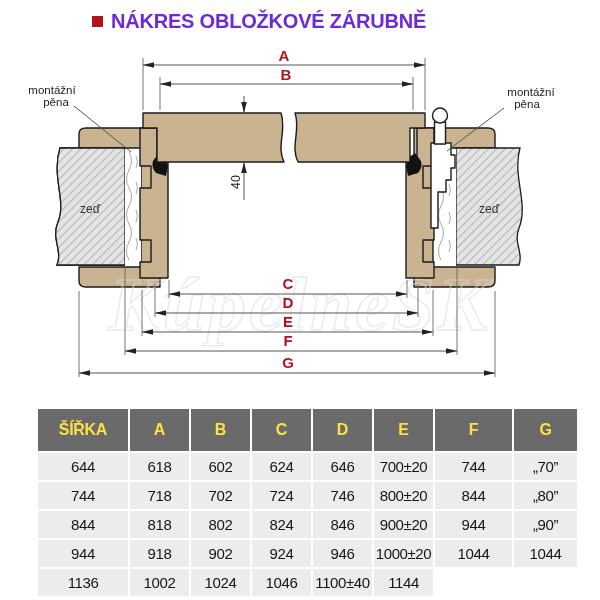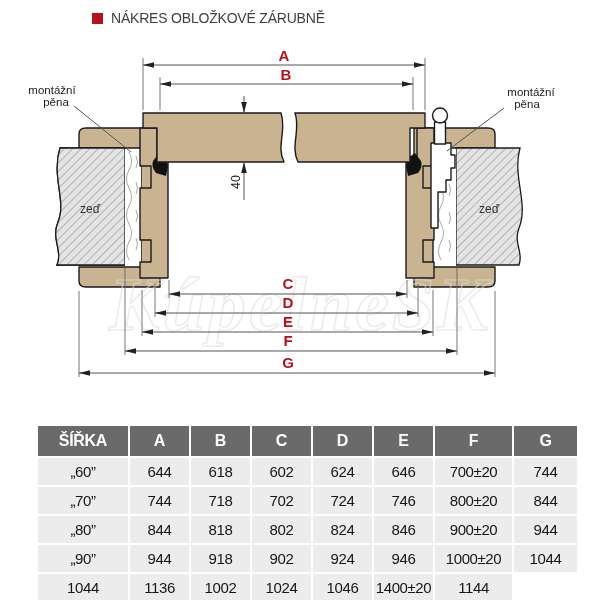--- a/index.html
+++ b/index.html
@@ -1,21 +1,21 @@
 <!DOCTYPE html>
 <html style="--wood: #c9b391; --red: #b5121f; --seal: #121212; --hdrbg: #6a6a6a; --rowbg: #ececec;"><head>
 <meta charset="utf-8">
 <style>
   html,body{margin:0;padding:0;background:#fff;}
   .stage{position:relative;width:600px;height:600px;background:#fff;overflow:hidden;
          font-family:"Liberation Sans",sans-serif;}
   
   .titlebar{position:absolute;left:92px;top:10px;display:flex;align-items:center;gap:8px;}
   .bullet{width:11px;height:11px;background:var(--red,#b5121f);}
-  .titletext{font-size:14px;font-weight:normal;color:#404040;letter-spacing:-0.2px;}
+  .titletext{font-size:20px;font-weight:bold;color:#6d28d9;letter-spacing:-0.2px;}
   
   svg{position:absolute;left:0;top:0;}
   .wood{fill:var(--wood,#c9b391);stroke:#1b1b1b;stroke-width:1.4;stroke-linejoin:round;}
   .wallshape{fill:#e4e4e4;stroke:#1b1b1b;stroke-width:1.3;}
   .foam{fill:#ffffff;stroke:none;}
   .squig{fill:none;stroke:#a9a9a9;stroke-width:1;}
   .whitepart{fill:#ffffff;stroke:#1b1b1b;stroke-width:1.4;stroke-linejoin:round;}
   .seal{fill:var(--seal,#121212);stroke:none;}
   .dim{stroke:#555;stroke-width:1;fill:none;}
   .ext{stroke:#666;stroke-width:0.9;fill:none;}
@@ -24,22 +24,22 @@
             fill:var(--red,#b5121f);text-anchor:middle;}
   .smalllabel{font-family:"Liberation Sans",sans-serif;font-size:11.5px;fill:#222;text-anchor:middle;}
   .walltext{font-family:"Liberation Sans",sans-serif;font-size:12px;fill:#333;text-anchor:middle;}
   .thick40{font-family:"Liberation Sans",sans-serif;font-size:12.5px;fill:#222;text-anchor:middle;}
   .wm{font-family:"Liberation Serif",serif;font-style:italic;font-weight:bold;font-size:76px;
       fill:none;stroke:#dcdcdc;stroke-width:1.6;letter-spacing:3px;text-anchor:middle;opacity:.55;}
   
   .tbl{position:absolute;left:38px;top:409px;display:grid;
        grid-template-columns:90px 59px 59px 59px 59px 59px 77px 63px;
        column-gap:2px;row-gap:2px;}
-  .th{background:var(--hdrbg,#6a6a6a);color:#ffffff;font-weight:bold;font-size:16px;
-      height:30px;display:flex;align-items:center;justify-content:center;letter-spacing:-0.3px;margin-top:17px;}
+  .th{background:var(--hdrbg,#6a6a6a);color:#fde047;font-weight:bold;font-size:16px;
+      height:42px;display:flex;align-items:center;justify-content:center;letter-spacing:-0.3px;}
   .td{background:var(--rowbg,#ececec);color:#161616;font-size:15px;height:27px;
       display:flex;align-items:center;justify-content:center;letter-spacing:-0.4px;}
 </style>
 </head>
 <body>
 
 <div class="stage">
 
   <div class="titlebar">
     <div class="bullet"></div>
@@ -144,21 +144,20 @@
   <div class="tbl">
     <div class="th">ŠÍŘKA</div>
     <div class="th">A</div>
     <div class="th">B</div>
     <div class="th">C</div>
     <div class="th">D</div>
     <div class="th">E</div>
     <div class="th">F</div>
     <div class="th">G</div>
 
-    <div class="td">„60”</div>
     <div class="td">644</div>
     <div class="td">618</div>
     <div class="td">602</div>
     <div class="td">624</div>
     <div class="td">646</div>
     <div class="td">700±20</div>
     <div class="td">744</div>
 
     <div class="td">„70”</div>
     <div class="td">744</div>
@@ -185,17 +184,17 @@
     <div class="td">924</div>
     <div class="td">946</div>
     <div class="td">1000±20</div>
     <div class="td">1044</div>
 
     <div class="td">1044</div>
     <div class="td">1136</div>
     <div class="td">1002</div>
     <div class="td">1024</div>
     <div class="td">1046</div>
-    <div class="td">1400±20</div>
+    <div class="td">1100±40</div>
     <div class="td">1144</div>
   </div>
 
 </div>
 
 </body></html>

